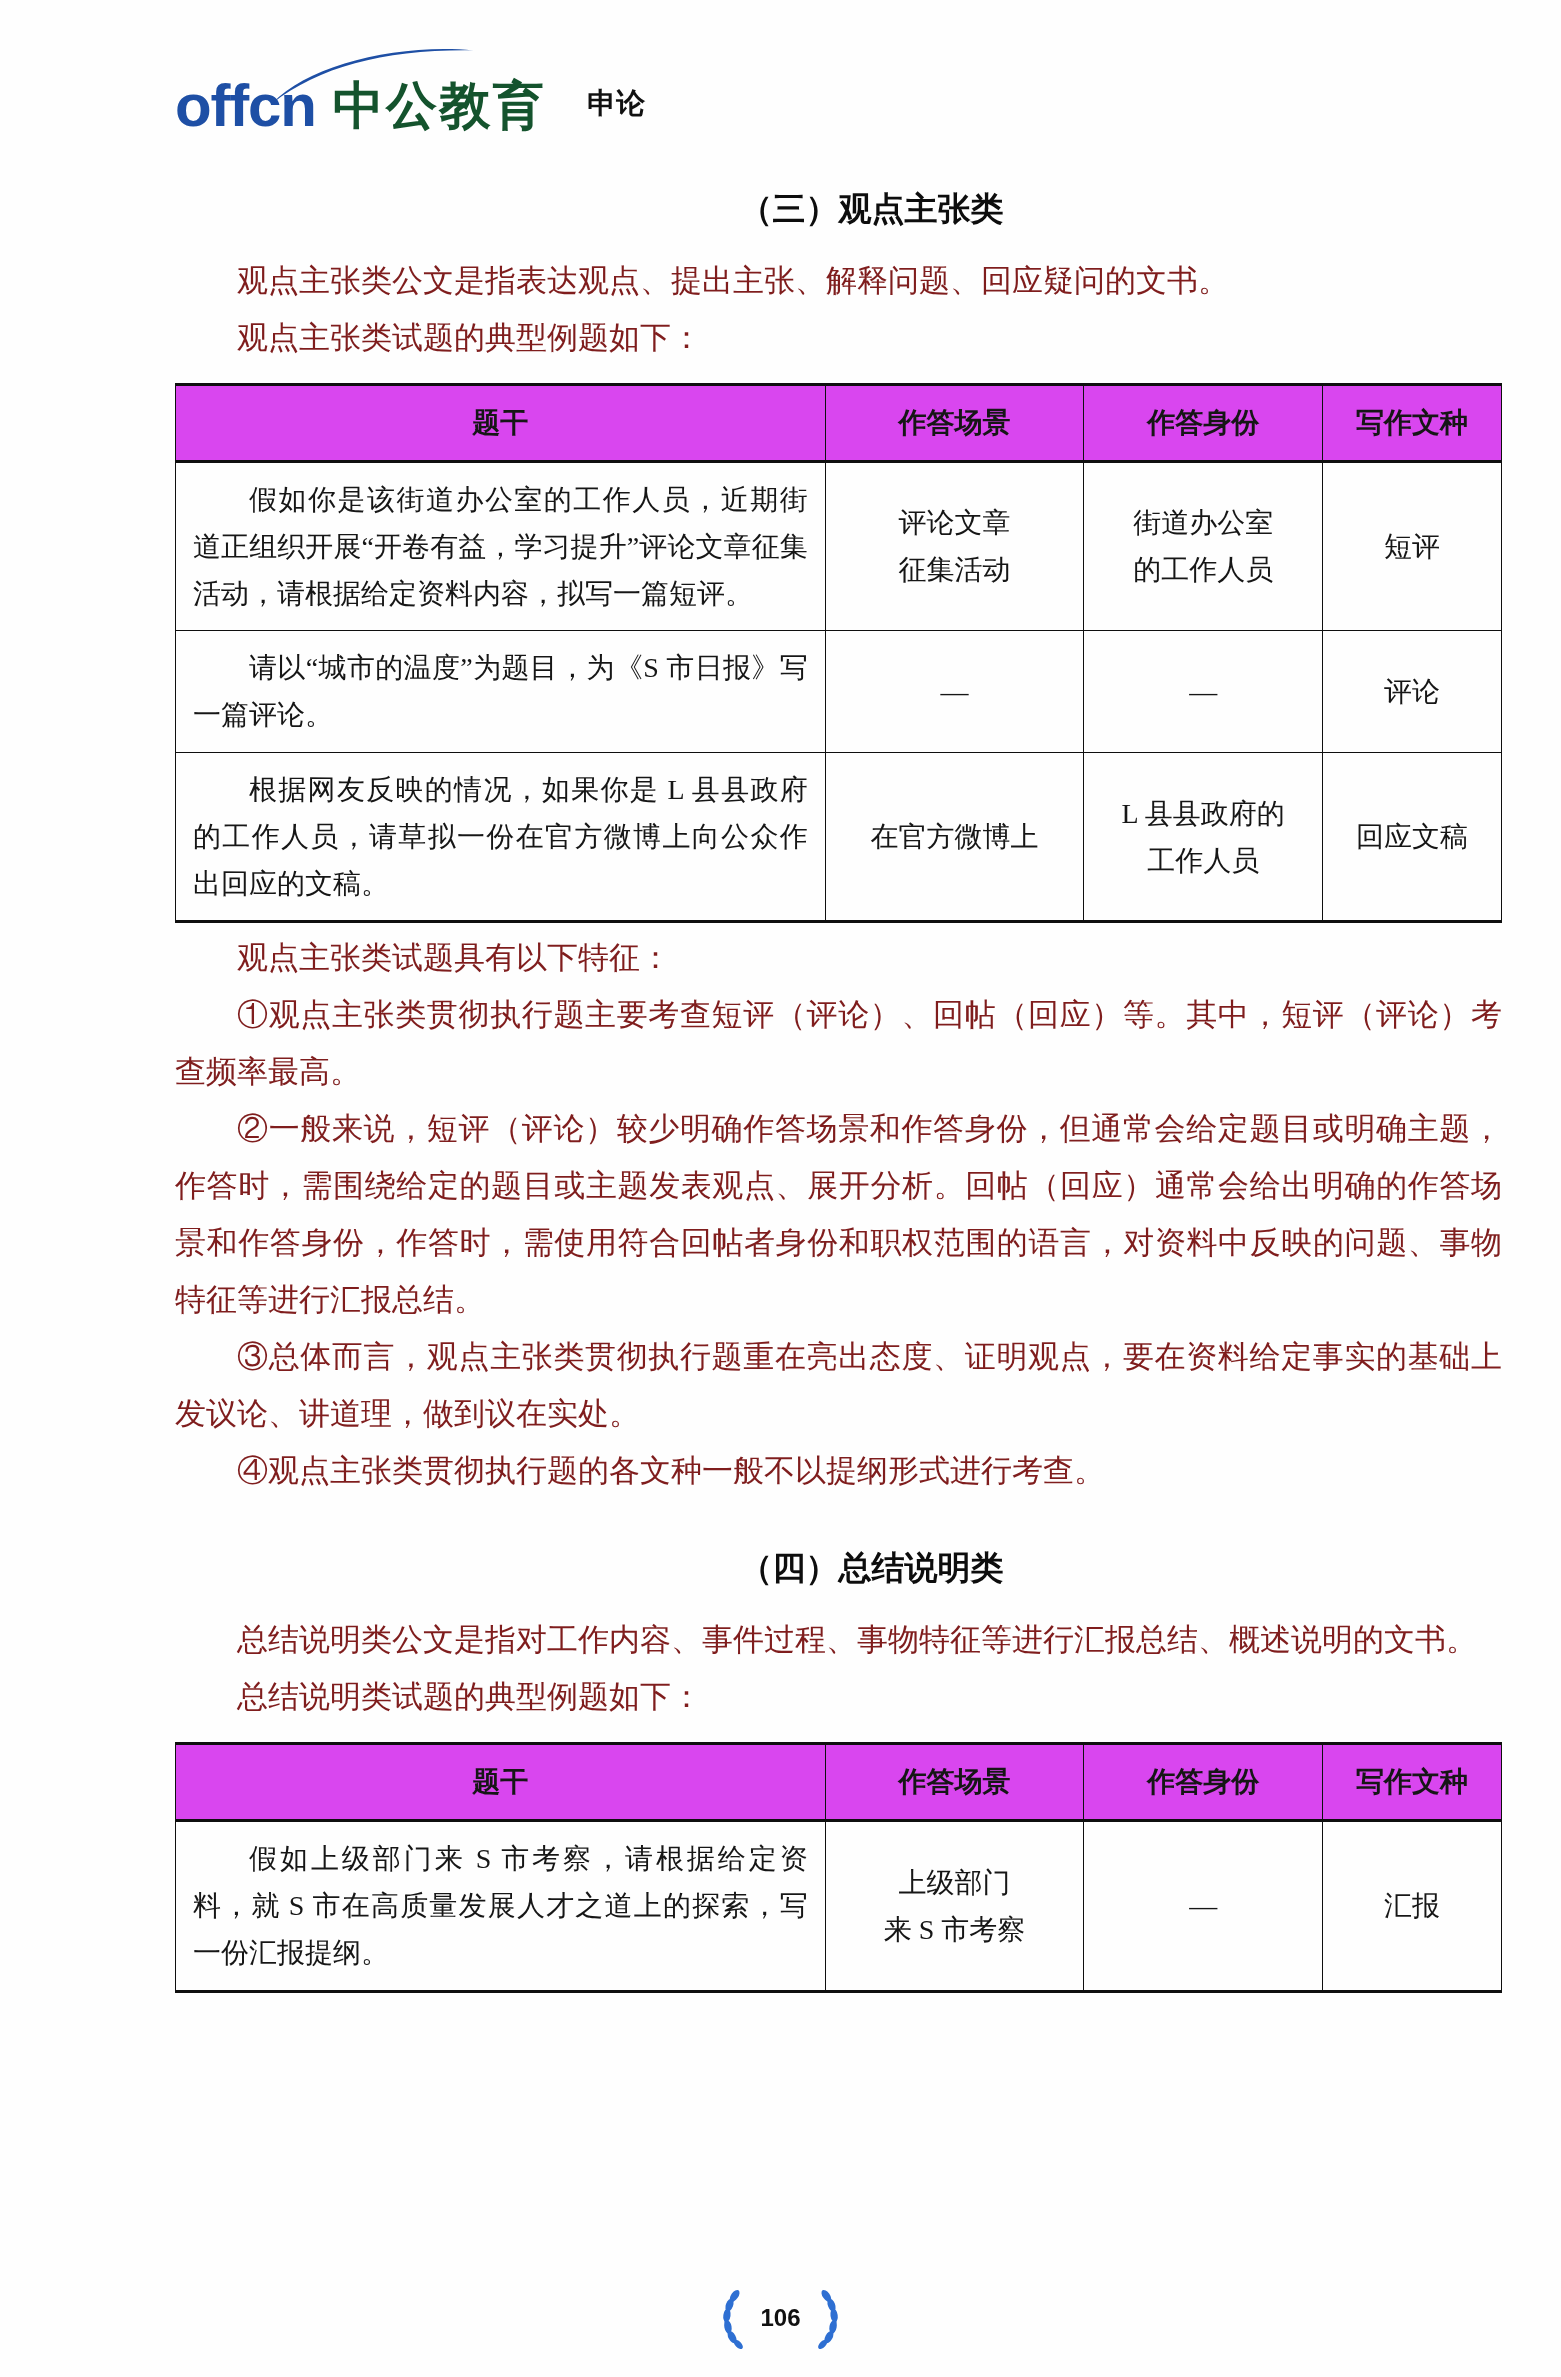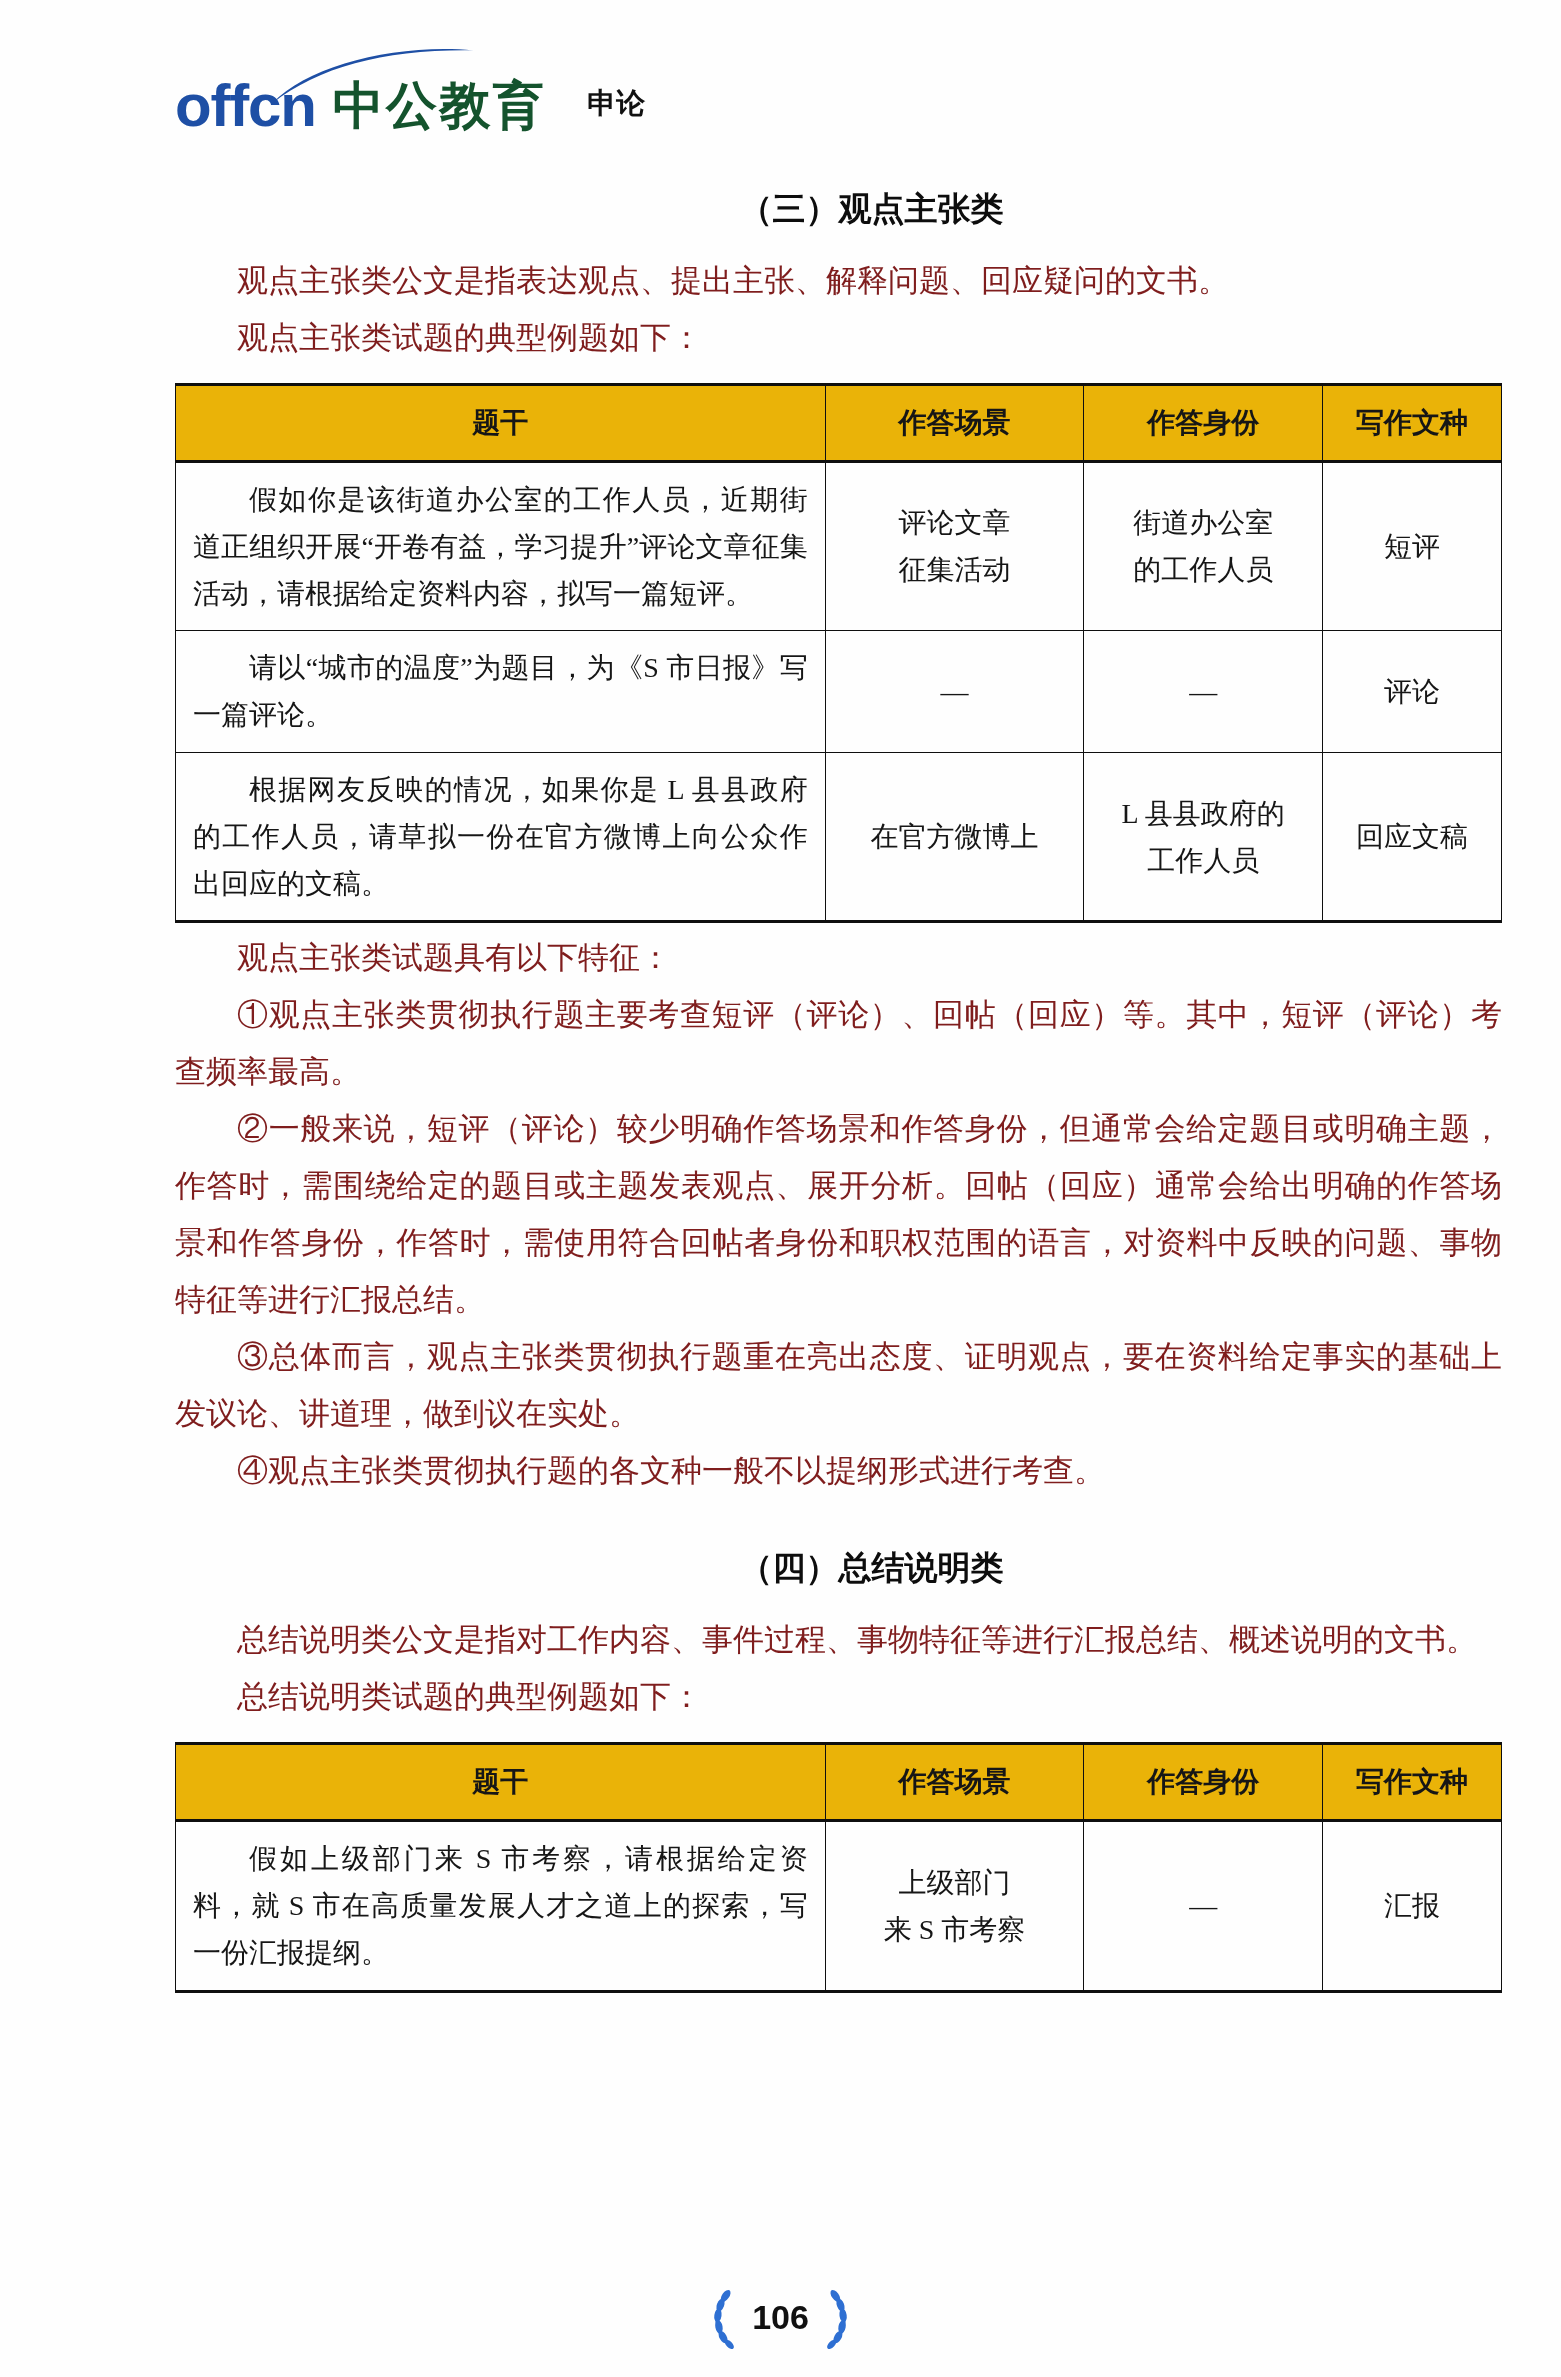--- a/index.html
+++ b/index.html
@@ -79,21 +79,21 @@
     color:#7f1d1d;
   }
   
   table.exam{
     width:100%;
     border-collapse:collapse;
     margin-top:17px;
     table-layout:fixed;
   }
   table.exam th{
-    background:#eab308;
+    background:#d946ef;
     font-family:"Liberation Sans","DejaVu Sans",sans-serif;
     font-weight:700;
     font-size:28px;
     padding:18px 6px;
     border:1.8px solid #0f0f0f;
     border-top-width:3.6px;
     border-bottom-width:3px;
   }
   table.exam td{
     border:1.8px solid #0f0f0f;
@@ -124,21 +124,21 @@
     bottom:26.6px;
     width:100%;
     display:flex;
     align-items:center;
     justify-content:center;
     gap:15.7px;
   }
   .page-number{
     font-family:"Liberation Sans","DejaVu Sans",sans-serif;
     font-weight:700;
-    font-size:34px;
+    font-size:24px;
     color:#111;
   }
   .laurel{width:31px;height:65px;}
 </style>
 </head>
 <body>
 
 <div class="page">
 
   <div class="logo-row">

